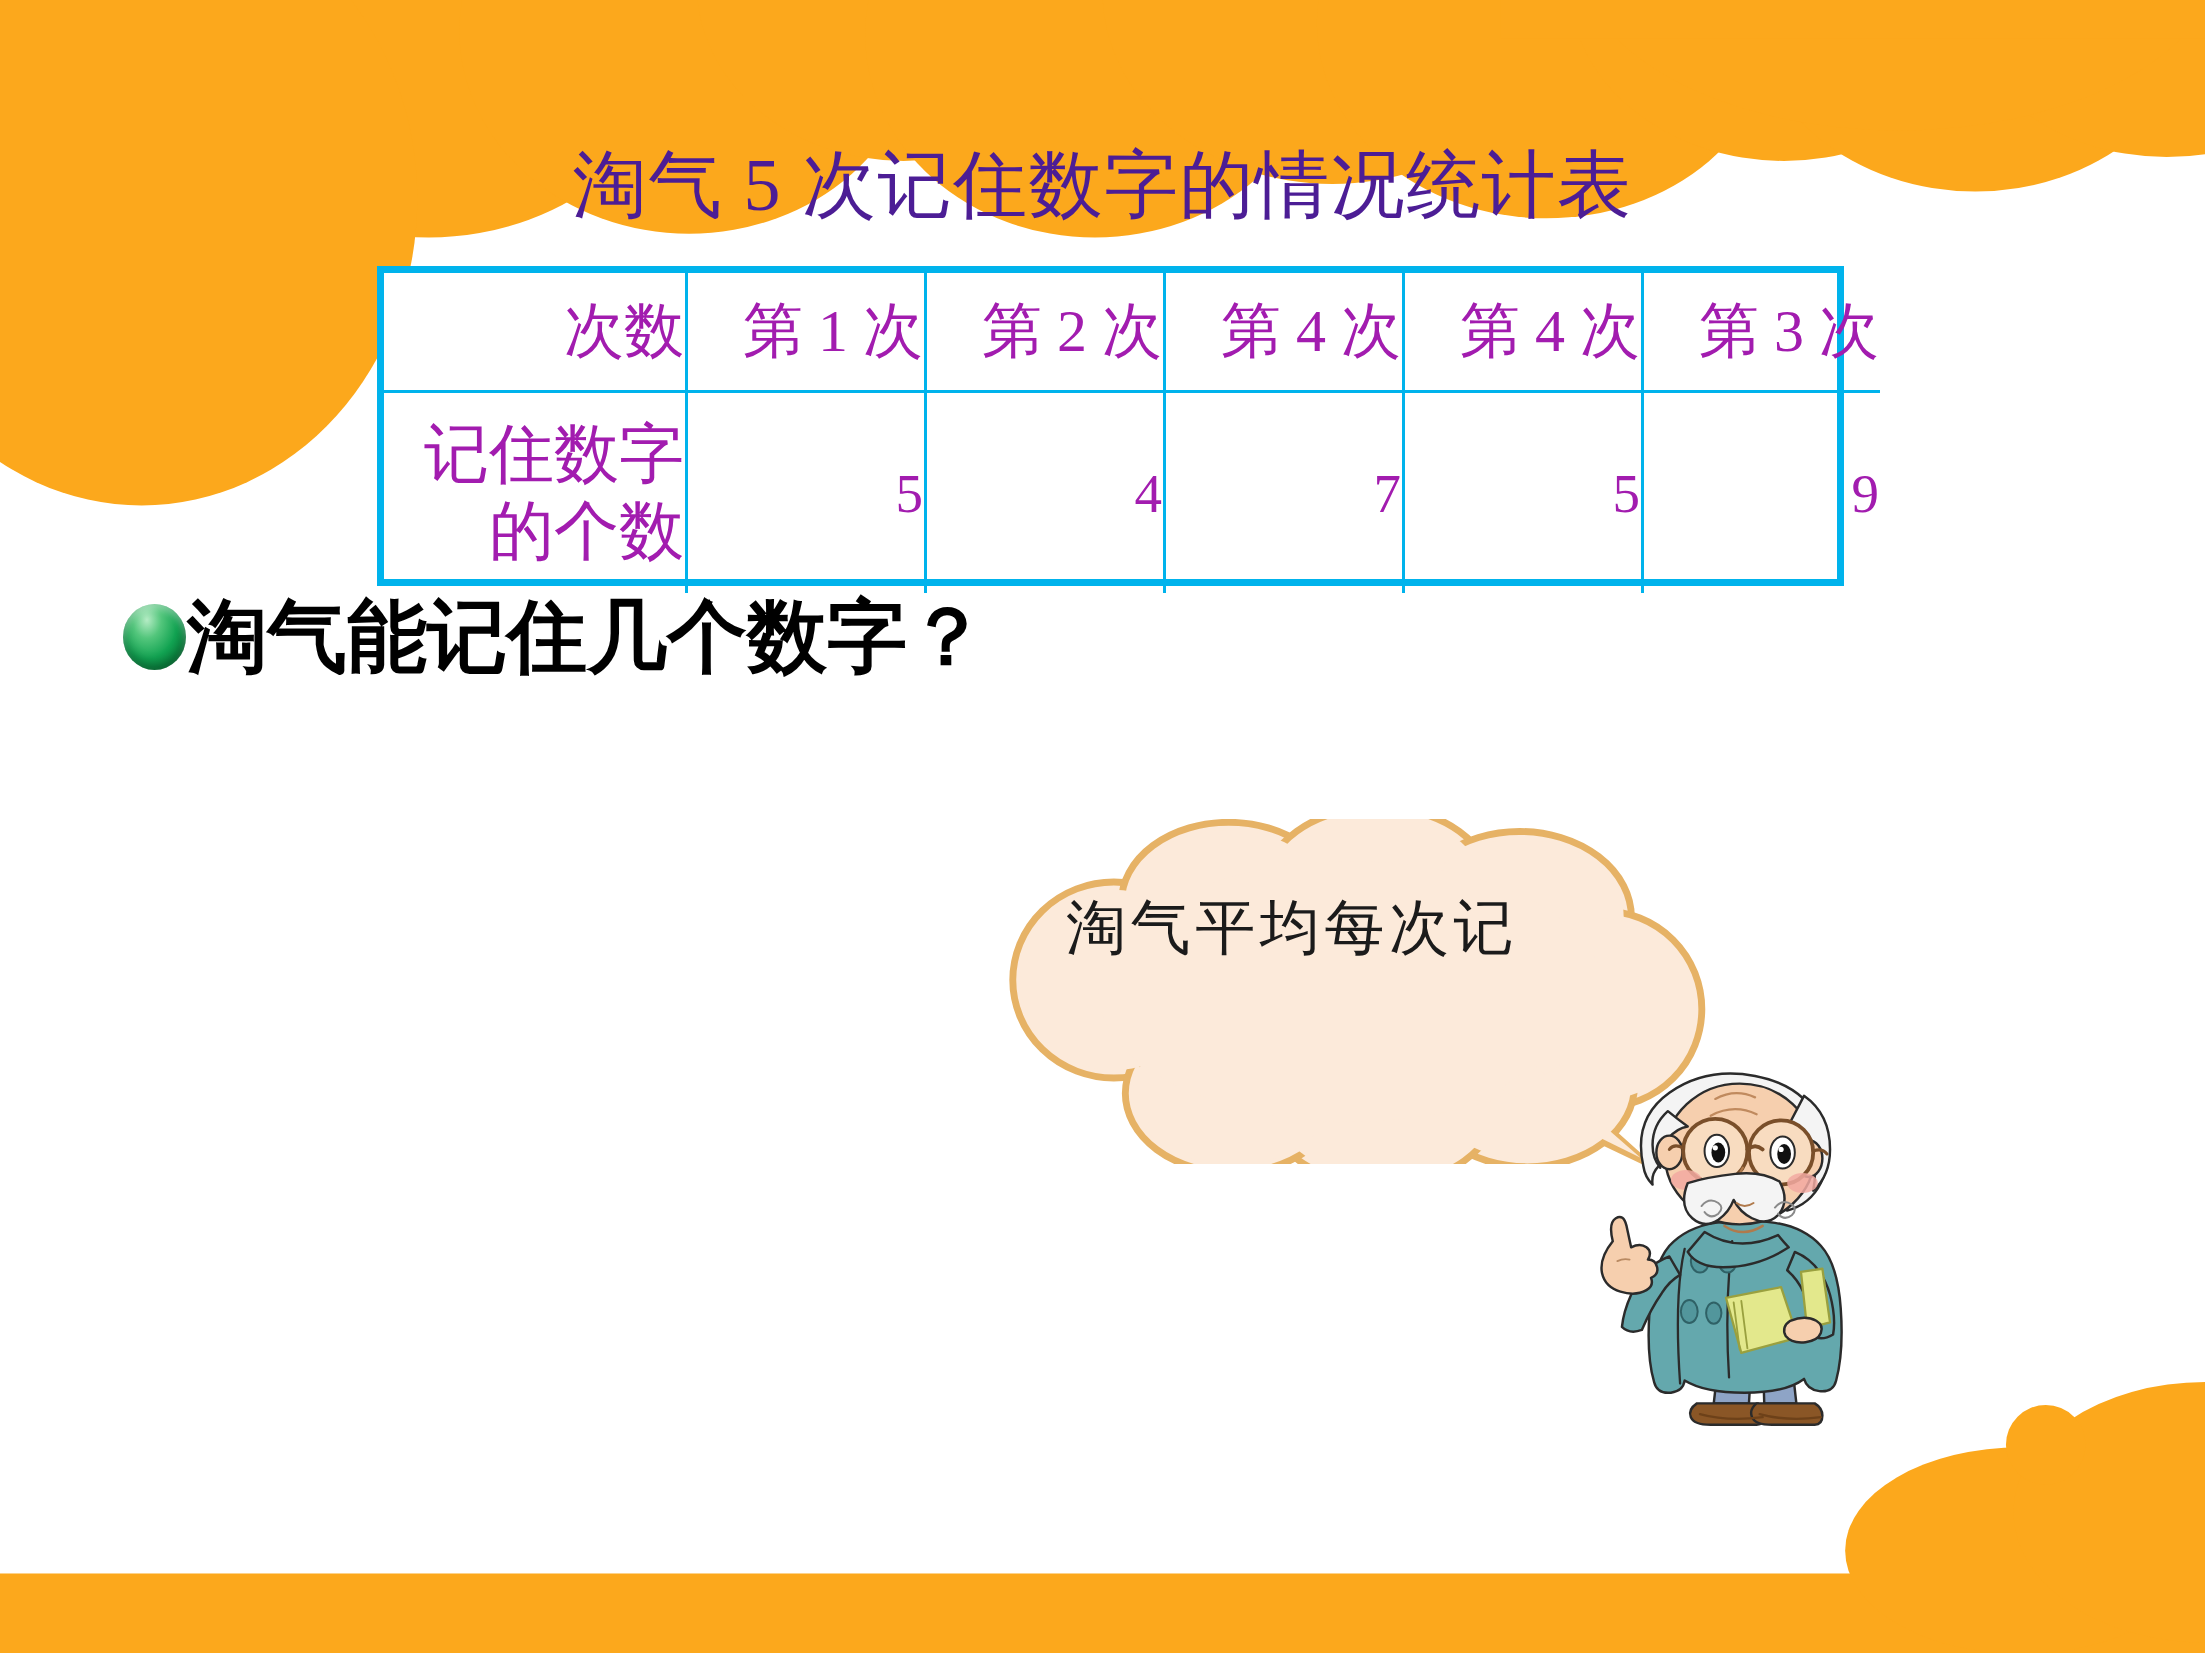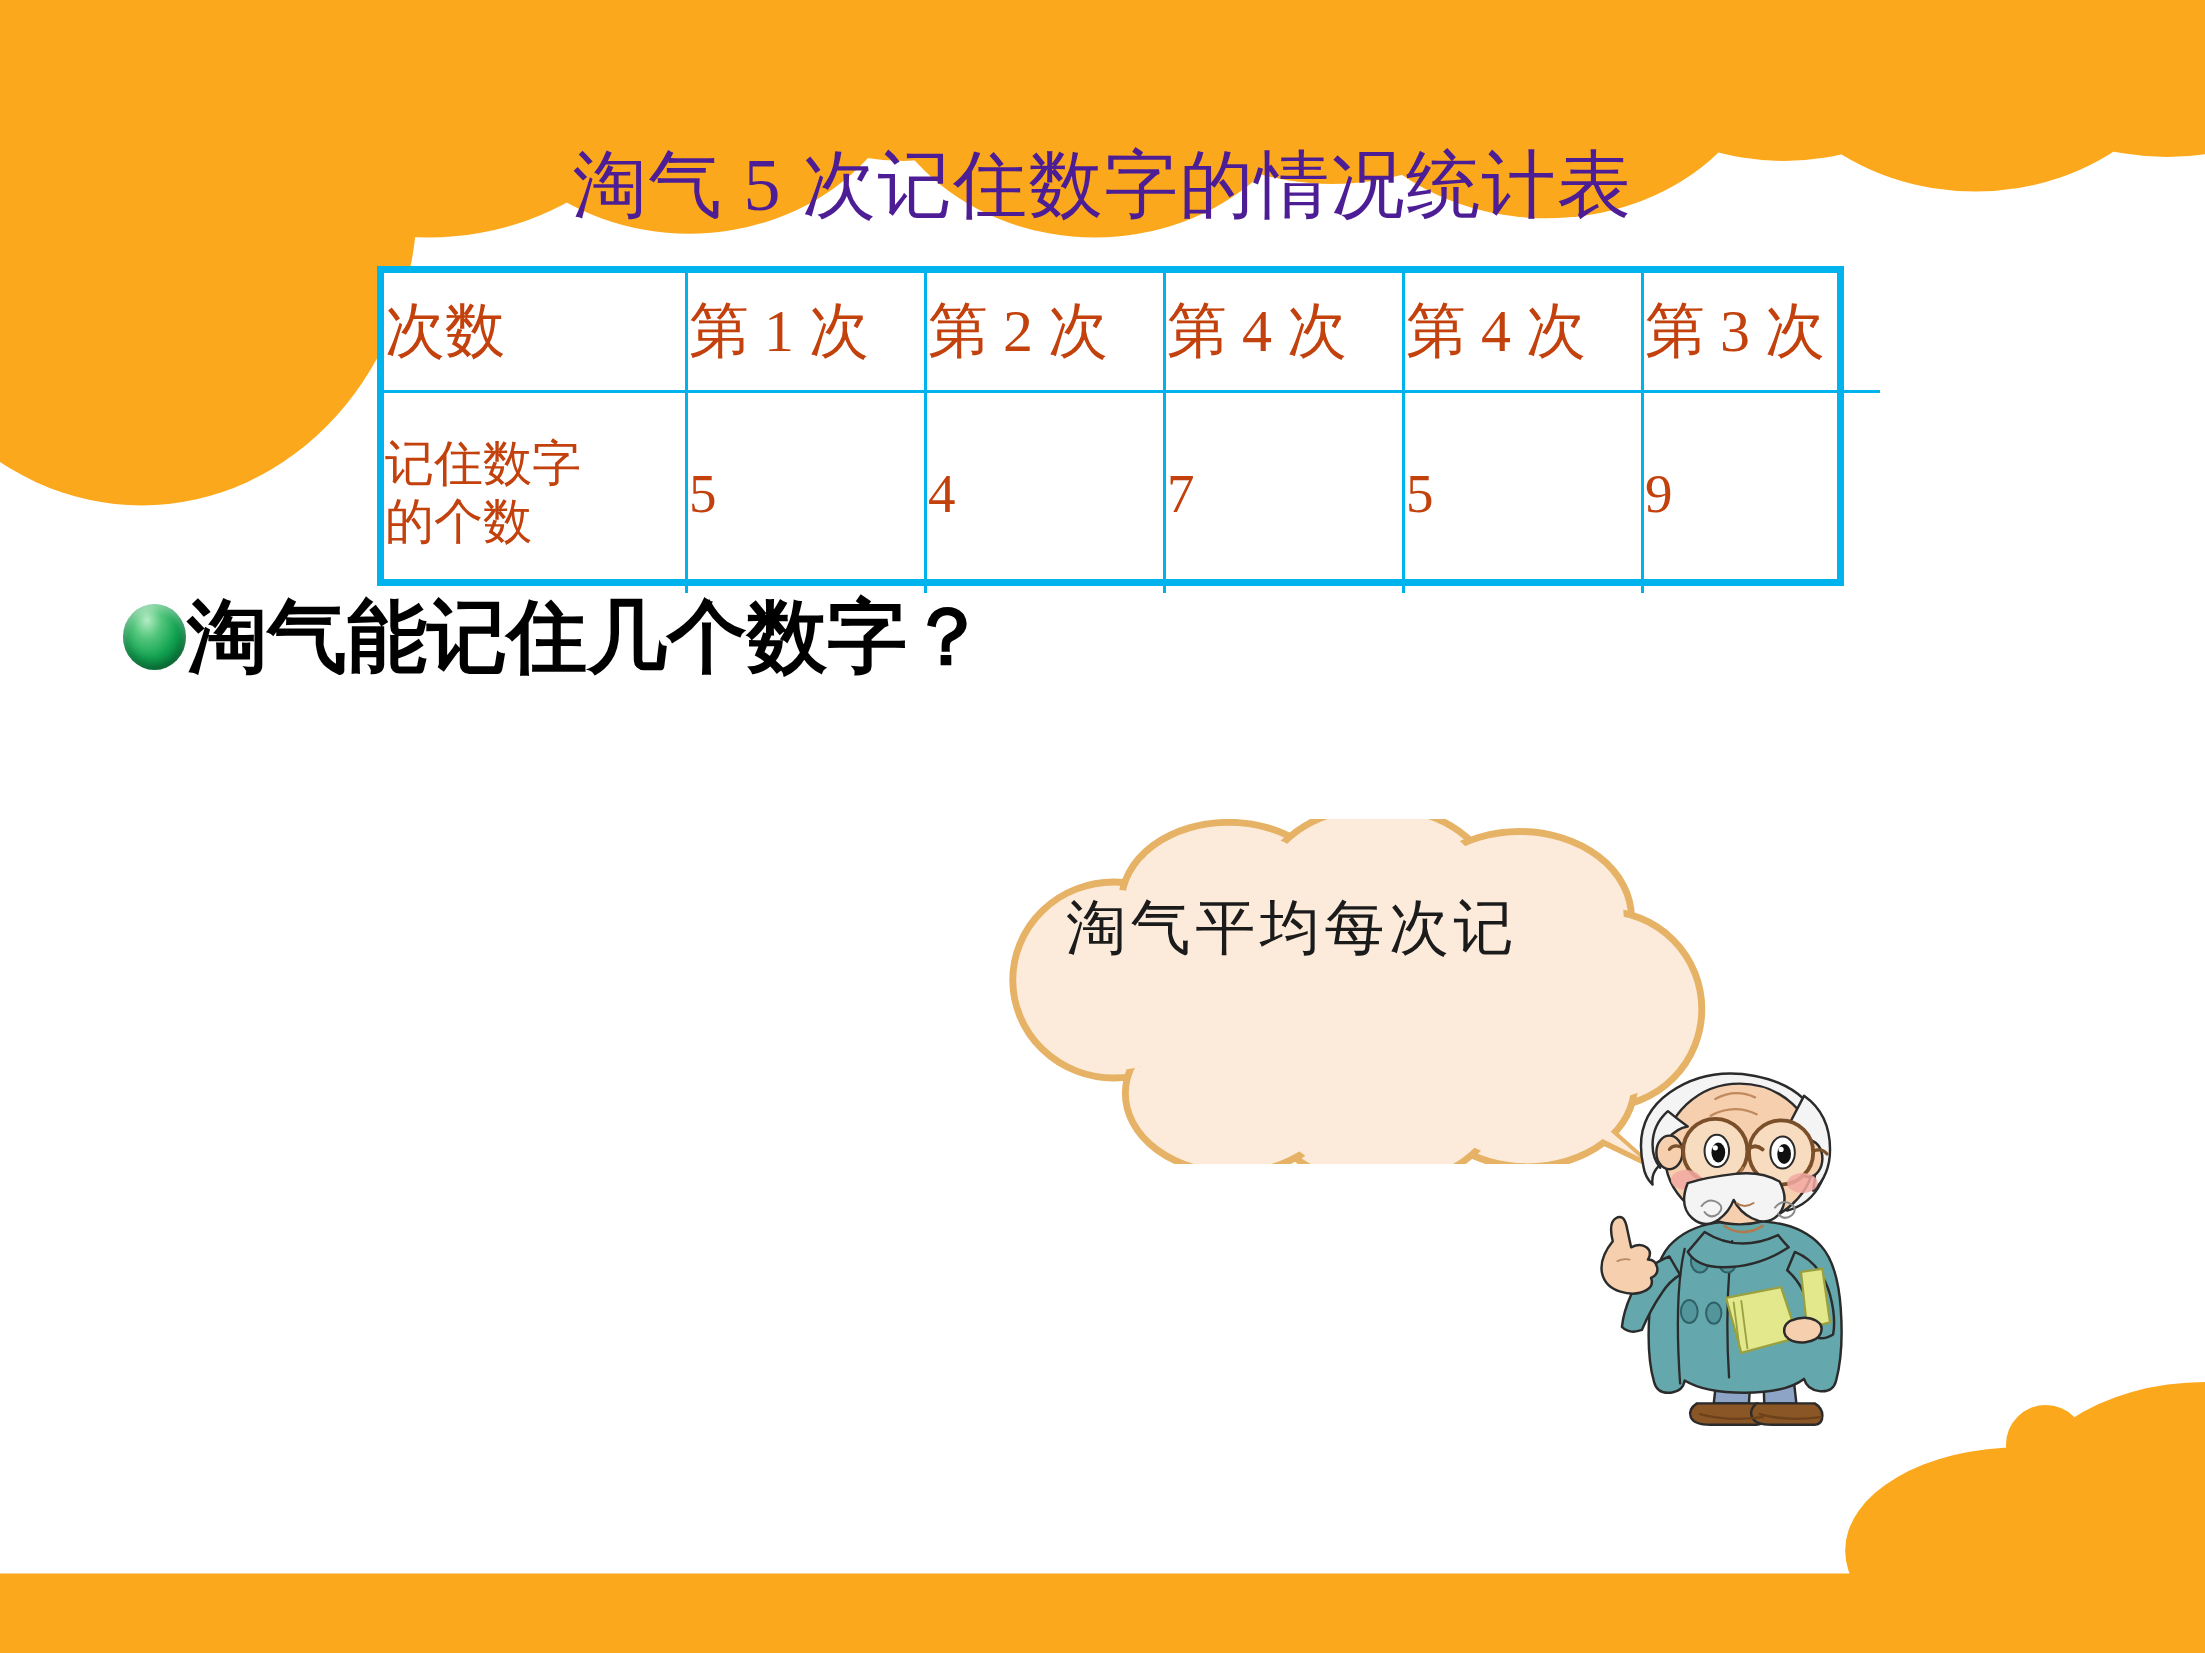--- a/index.html
+++ b/index.html
@@ -54,37 +54,37 @@
     background: #ffffff;
   }
   #stat-table table {
     width: 100%;
     height: 100%;
     border-collapse: collapse;
     table-layout: fixed;
   }
   #stat-table td {
     border: 3.8px solid #00b3ec;
-    text-align: left;
+    text-align: right;
     vertical-align: middle;
-    color: #c2410c;
+    color: #a21caf;
     font-family: "Liberation Serif", "DejaVu Serif", serif;
   }
   #stat-table td:first-child { border-left: none; }
   #stat-table td:last-child { border-right: none; }
   #stat-table tr:first-child td { border-top: none; }
   #stat-table tr:last-child td { border-bottom: none; }
 
   .col-label { width: 299px; }
   .col-data  { width: 234px; }
 
   .hdr-row td { height: 115px; font-size: 60px; }
   .val-row td { height: 198px; font-size: 60px; }
   .val-row td.rowlabel {
-    font-size: 49px;
+    font-size: 65px;
     line-height: 1.18;
   }
   .val-row td.num { font-size: 55px; }
 
   
   #question-line {
     position: absolute;
     left: 123px;
     top: 597px;
     display: flex;

